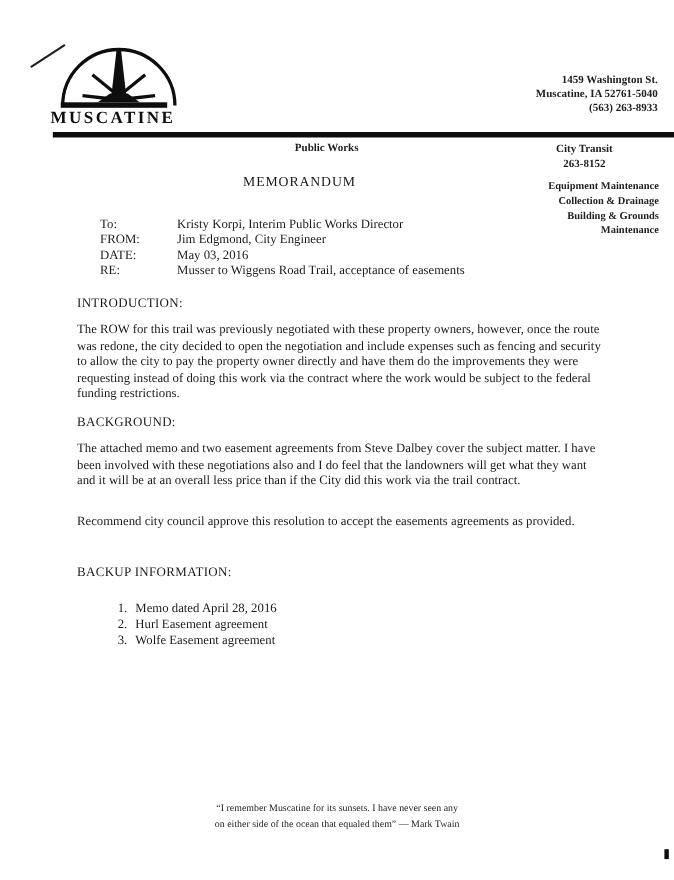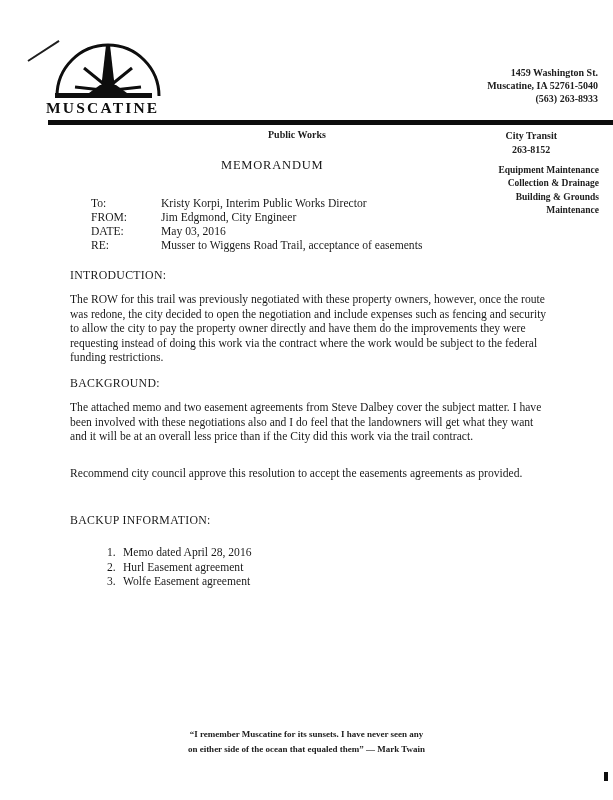--- a/index.html
+++ b/index.html
@@ -53,21 +53,21 @@
   .field-value{flex:1;}
   
   .sect-head{position:absolute;left:70px;font-size:11.8px;letter-spacing:0.3px;text-align:center;}
   .sect-body{position:absolute;left:70px;width:481px;font-size:11.6px;line-height:14.5px;text-align:left;}
   .backup-list{position:absolute;left:107px;top:546px;font-size:11.6px;line-height:14.6px;}
   .backup-item{display:flex;}
   .backup-num{width:16px;flex:0 0 16px;}
   
   .footer-quote{
     position:absolute;left:0;top:727px;width:613px;text-align:center;
-    font-size:9px;font-weight:bold;line-height:15px;color:#222;
+    font-size:9px;font-weight:normal;line-height:15px;color:#222;
   }
   .edge-mark{position:absolute;left:604px;top:772px;width:4px;height:9px;background:#111;}
 </style>
 </head>
 <body>
 
 <div class="page">
 
   <div class="scan-artifact"></div>
 

